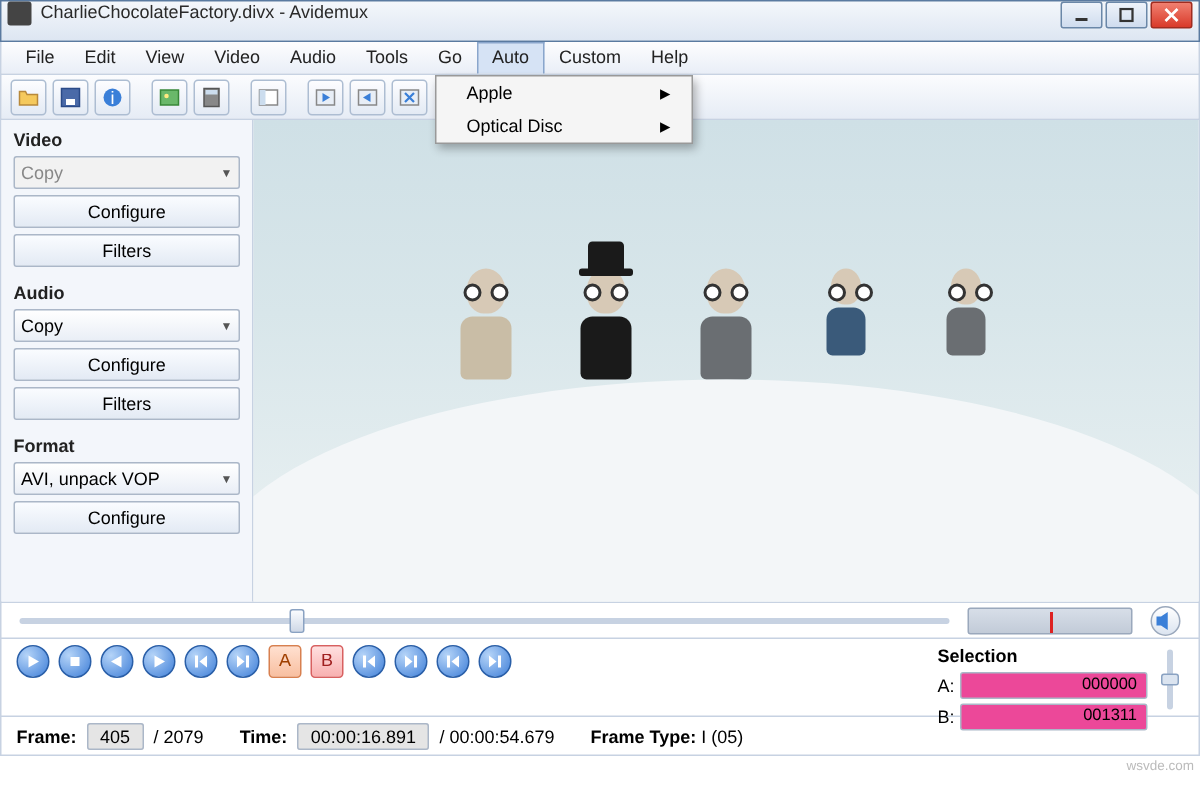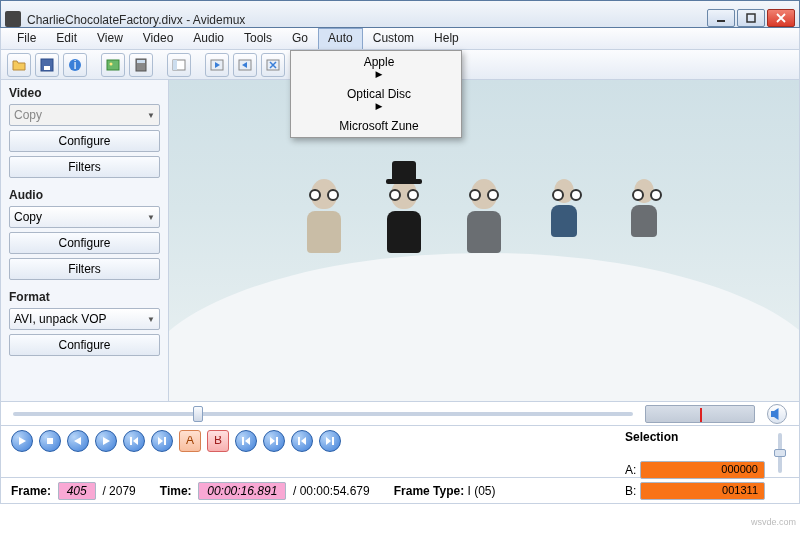--- a/index.html
+++ b/index.html
@@ -1,19 +1,19 @@
 <!DOCTYPE html>
 <html><head>
 <meta charset="utf-8">
 <style>
 * { box-sizing: border-box; margin: 0; padding: 0; font-family: "Segoe UI", Tahoma, sans-serif; font-size: 12px; }
 body { background: #fff; width: 800px; height: 533px; overflow: hidden; position: relative; }
 
 
-.titlebar { height: 28px; background: linear-gradient(#f4f7fb,#dde6f2); border: 1px solid #5a7aa0; display: flex; align-items: flex-end; padding: 0 4px; }
+.titlebar { height: 28px; background: linear-gradient(#f4f7fb,#dde6f2); border: 1px solid #5a7aa0; display: flex; align-items: flex-start; padding: 0 4px; }
 .titlebar .appicon { width: 16px; height: 16px; background: #444; display: inline-block; margin-right: 6px; border-radius: 2px; }
 .titlebar .title { flex: 1; color: #2a2a2a; }
 .winbtns { display: flex; gap: 2px; }
 .winbtn { width: 28px; height: 18px; border: 1px solid #6a87a8; background: linear-gradient(#eef3fa,#cfdcee); border-radius: 2px; display: flex; align-items: center; justify-content: center; }
 .winbtn.close { background: linear-gradient(#f08070,#d93a2a); border-color: #a02c20; color: #fff; }
 .winbtn svg { width: 10px; height: 10px; }
 
 
 .menubar { height: 22px; background: linear-gradient(#fdfdfe,#e9eef7); border: 1px solid #c7d2e2; border-top: none; display: flex; padding: 0 6px; }
 .menuitem { padding: 3px 10px 0; color: #222; cursor: default; }
@@ -38,70 +38,70 @@
 .shift-row input[type=checkbox] { margin: 0; }
 .shift-spin { width: 40px; height: 20px; border: 1px solid #abb7c8; background: #fff; display: flex; }
 .shift-spin span { flex: 1; line-height: 18px; padding-left: 3px; color: #888; }
 .shift-spin .spinbtns { width: 12px; display: flex; flex-direction: column; }
 .shift-spin .spinbtns div { flex: 1; border-left: 1px solid #ccc; font-size: 6px; text-align: center; line-height: 8px; }
 
 .video { flex: 1; background: linear-gradient(#cfe0e6 0%, #d8e6ea 40%, #e5eef0 80%, #f4f7f8 100%); position: relative; overflow: hidden; }
 
 
 .dropdown { position: absolute; top: 50px; left: 290px; width: 172px; background: #f5f5f5; border: 1px solid #999; box-shadow: 2px 3px 6px rgba(0,0,0,.3); z-index: 50; }
-.dropdown .dditem { padding: 4px 14px 4px 20px; display: flex; justify-content: space-between; align-items: center; flex-direction: column; }
+.dropdown .dditem { padding: 4px 14px 4px 20px; display: flex; justify-content: space-between; align-items: center; }
 .dropdown .arrow { font-size: 9px; }
 
 
 .slider-row { height: 24px; border: 1px solid #c7d2e2; border-top: none; display: flex; align-items: center; padding: 0 12px; gap: 12px; }
 .slider-track { flex: 1; height: 4px; background: #c7d2e2; border-radius: 2px; position: relative; }
 .slider-thumb { position: absolute; left: 29%; top: -6px; width: 10px; height: 16px; background: linear-gradient(#fafcff,#cfd8e6); border: 1px solid #8aa2c2; border-radius: 2px; }
 .mini-track { width: 110px; height: 18px; background: linear-gradient(#d7dee8,#c2cbd8); border: 1px solid #9aa8bc; border-radius: 2px; position: relative; }
 .mini-track .red { position: absolute; left: 50%; top: 2px; width: 2px; height: 14px; background: #d22; }
 .volbtn { width: 20px; height: 20px; border: 1px solid #9aa8bc; background: linear-gradient(#fff,#dbe4f0); border-radius: 10px; display: flex; align-items: center; justify-content: center; }
 
 
 .ctrl-row { height: 52px; border: 1px solid #c7d2e2; border-top: none; display: flex; padding: 4px 10px 0; }
 .play-ctrls { display: flex; gap: 6px; align-items: flex-start; flex: 1; }
 .pbtn { width: 22px; height: 22px; border-radius: 11px; background: radial-gradient(circle at 30% 30%, #b5d4f8, #3f7fd8); border: 1px solid #2a5fa8; display: flex; align-items: center; justify-content: center; }
 .pbtn.mark { border-radius: 3px; background: linear-gradient(#fafcff,#d3ddeb); }
 .pbtn.markA { background: linear-gradient(#ffe0d0,#f8bfa0); border-color: #d88050; }
 .pbtn.markB { background: linear-gradient(#ffe0e0,#f8b0b0); border-color: #d86060; }
 .pbtn svg { width: 10px; height: 10px; fill: #fff; }
 
 .sel-box { width: 140px; }
-.sel-title { font-weight: bold; margin-bottom: 17px; }
+.sel-title { font-weight: bold; margin-bottom: 4px; }
 .sel-row { display: flex; align-items: center; gap: 4px; margin-bottom: 3px; }
-.sel-val { flex: 1; height: 18px; border: 1px solid #abb7c8; background: #f97316; text-align: right; padding: 1px 6px; border-radius: 2px; font-size: 11px; }
+.sel-val { flex: 1; height: 18px; border: 1px solid #abb7c8; background: #ec4899; text-align: right; padding: 1px 6px; border-radius: 2px; font-size: 11px; }
 .vol-slider-v { width: 18px; height: 46px; display: flex; flex-direction: column; align-items: center; justify-content: center; margin-left: 6px; }
 .vol-slider-v .track { width: 4px; height: 40px; background: #c7d2e2; border-radius: 2px; position: relative; }
 .vol-slider-v .thumb { position: absolute; top: 16px; left: -4px; width: 12px; height: 8px; background: #dbe4f0; border: 1px solid #8aa2c2; border-radius: 2px; }
 
 
 .status { height: 26px; border: 1px solid #c7d2e2; border-top: none; display: flex; align-items: center; padding: 0 10px; gap: 24px; font-size: 11px; flex-wrap: wrap; }
 .status b { font-weight: bold; }
-.status .frame-box { border: 1px solid #abb7c8; padding: 1px 8px; background: #f9a8d4; border-radius: 2px; font-style: italic; }
+.status .frame-box { border: 1px solid #abb7c8; padding: 1px 8px; background: #e5e5e5; border-radius: 2px; }
 
 
 .figures { position: absolute; bottom: 46%; left: 0; right: 0; display: flex; justify-content: center; gap: 34px; }
 .person { width: 46px; display: flex; flex-direction: column; align-items: center; }
 .person .head { width: 26px; height: 30px; background: #d7c9b6; border-radius: 50% 50% 45% 45%; position: relative; }
 .person .goggles { position: absolute; top: 10px; left: -2px; width: 30px; height: 10px; display: flex; justify-content: space-between; }
 .person .lens { width: 12px; height: 12px; border-radius: 50%; background: #fff; border: 2px solid #333; }
 .person .hat { position: absolute; top: -18px; left: 1px; width: 24px; height: 20px; background: #1a1a1a; border-radius: 3px 3px 0 0; }
 .person .hat::after { content: ''; position: absolute; bottom: -3px; left: -6px; width: 36px; height: 5px; background: #1a1a1a; border-radius: 2px; }
 .person .body { width: 34px; height: 42px; background: #6a6e72; border-radius: 8px 8px 4px 4px; margin-top: 2px; }
 .person.dark .body { background: #1a1a1a; }
 .person.light .body { background: #c9bda6; }
 .person.blue .body { background: #3a5a7a; }
 .person.small .head { width: 20px; height: 24px; }
 .person.small .body { width: 26px; height: 32px; }
 .curve { position: absolute; bottom: 0; left: -5%; right: -5%; height: 46%; background: #f3f6f8; border-top-left-radius: 50% 90%; border-top-right-radius: 50% 90%; }
 
-.watermark { position: absolute; right: 4px; bottom: 6px; font-size: 9px; color: #bbb; margin-left: 20px; }
+.watermark { position: absolute; right: 4px; bottom: 18px; font-size: 9px; color: #bbb; margin-left: 20px; }
 </style>
 </head>
 <body>
 
 <div class="titlebar">
   <span class="appicon"></span>
   <span class="title">CharlieChocolateFactory.divx - Avidemux</span>
   <div class="winbtns">
     <div class="winbtn">
         <svg viewBox="0 0 10 10">
@@ -278,23 +278,20 @@
 
 <div class="dropdown">
   <div class="dditem">
       <span>Apple</span>
       <span class="arrow">▶</span>
     </div>
   <div class="dditem">
       <span>Optical Disc</span>
       <span class="arrow">▶</span>
     </div>
-  <div class="dditem">
-      <span>Microsoft Zune</span>
-    </div>
 </div>
 
 <div class="slider-row">
   <div class="slider-track">
       <div class="slider-thumb"></div>
     </div>
   <div class="mini-track">
       <div class="red"></div>
     </div>
   <div class="volbtn">

